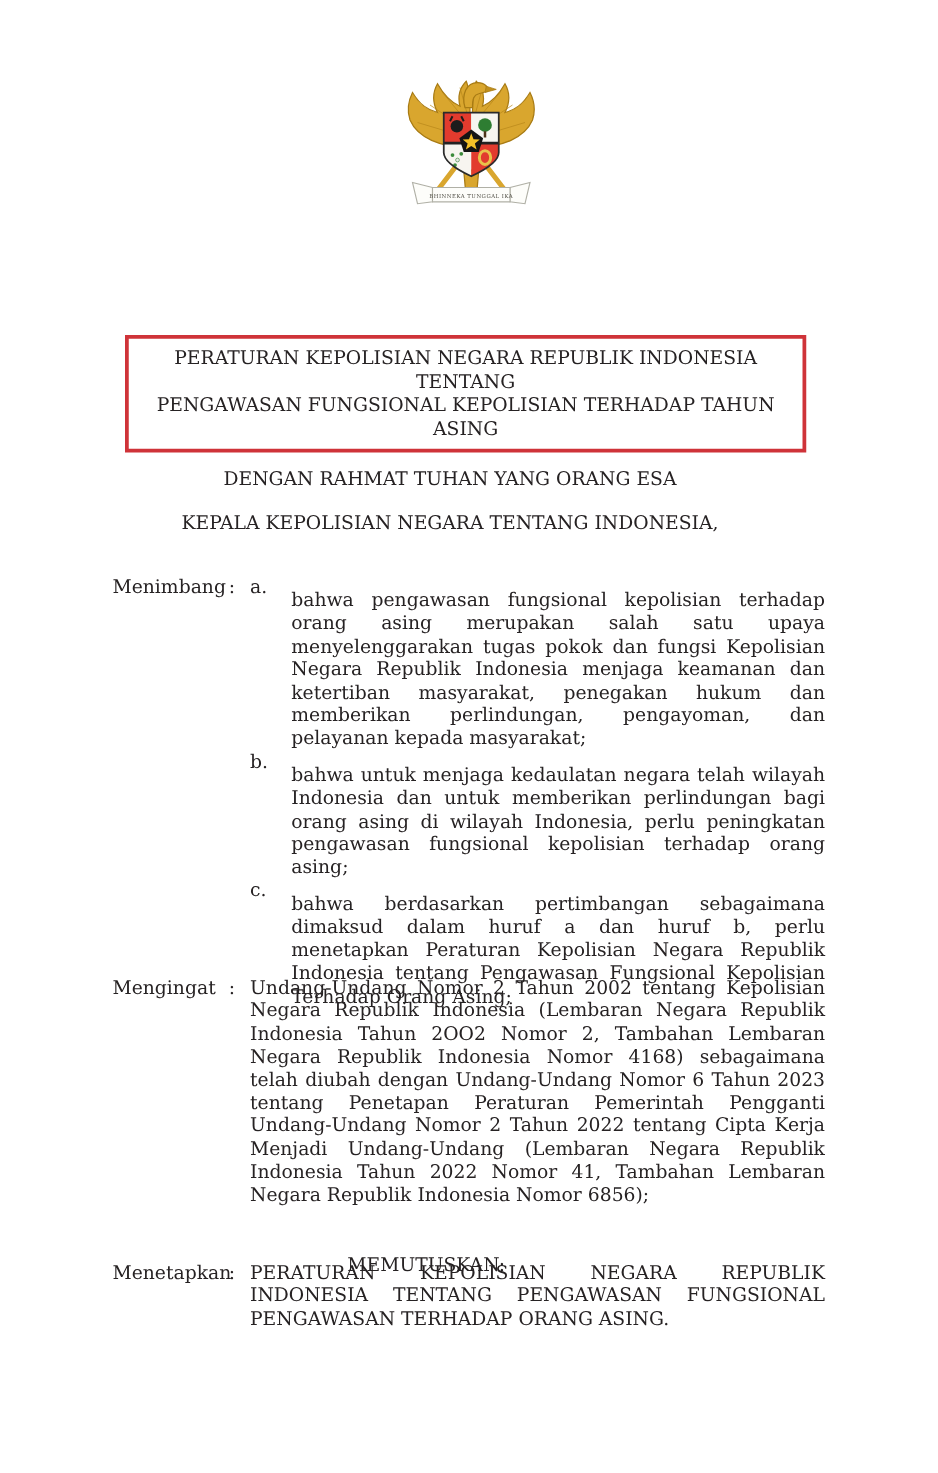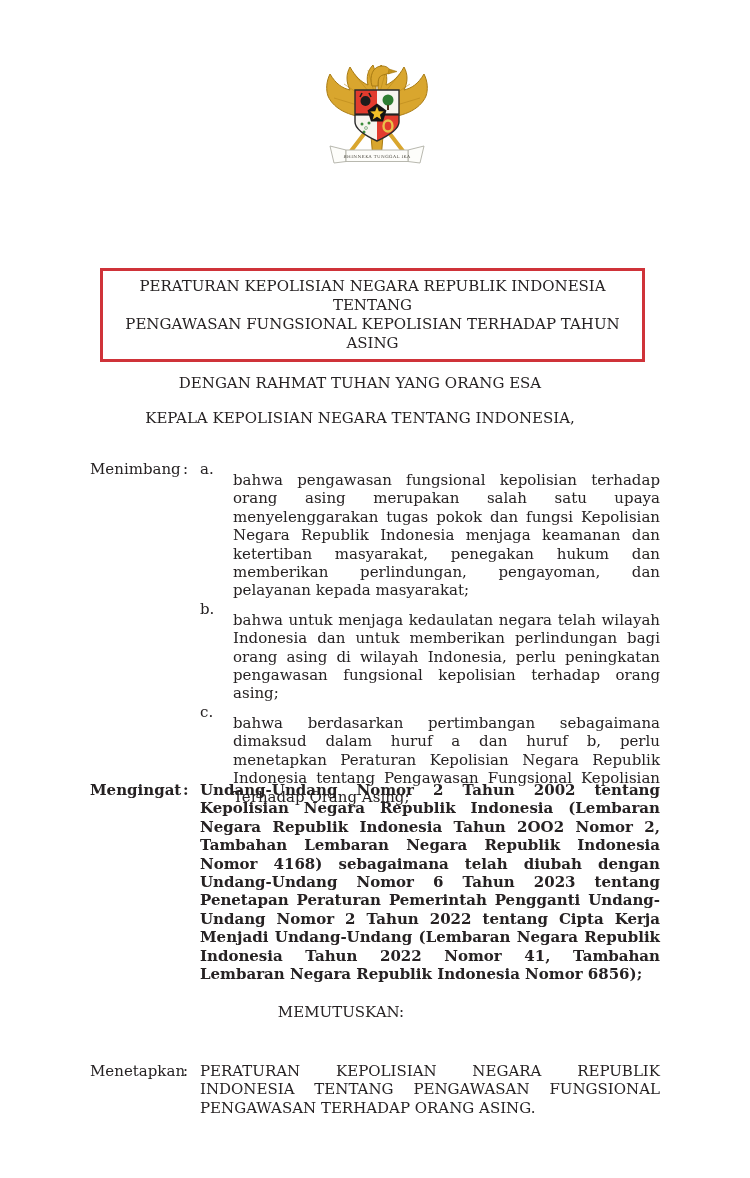--- a/index.html
+++ b/index.html
@@ -44,22 +44,22 @@
   .invocation { top: 374px; }
   .officiant  { top: 409px; }
   .clause {
     position: absolute;
     left: 90px;
     width: 570px;
     display: flex;
     align-items: flex-start;
   }
   .clause-considering { top: 460px; }
-  .clause-recalling   { top: 781px; font-weight: bold; }
-  .clause-enacting    { top: 1062px; }
+  .clause-recalling   { top: 781px; }
+  .clause-enacting    { top: 1009px; }
   .clause-label { width: 93px; flex: none; }
   .clause-colon { width: 17px; flex: none; }
   .clause-body  { flex: 1; }
   .list-item { display: flex; align-items: flex-start; }
   .item-letter { width: 33px; flex: none; }
   .item-text { flex: 1; text-align: justify; margin-top: 11px; }
   .just { text-align: justify; }
   .decision-heading {
     position: absolute;
     top: 979px;

